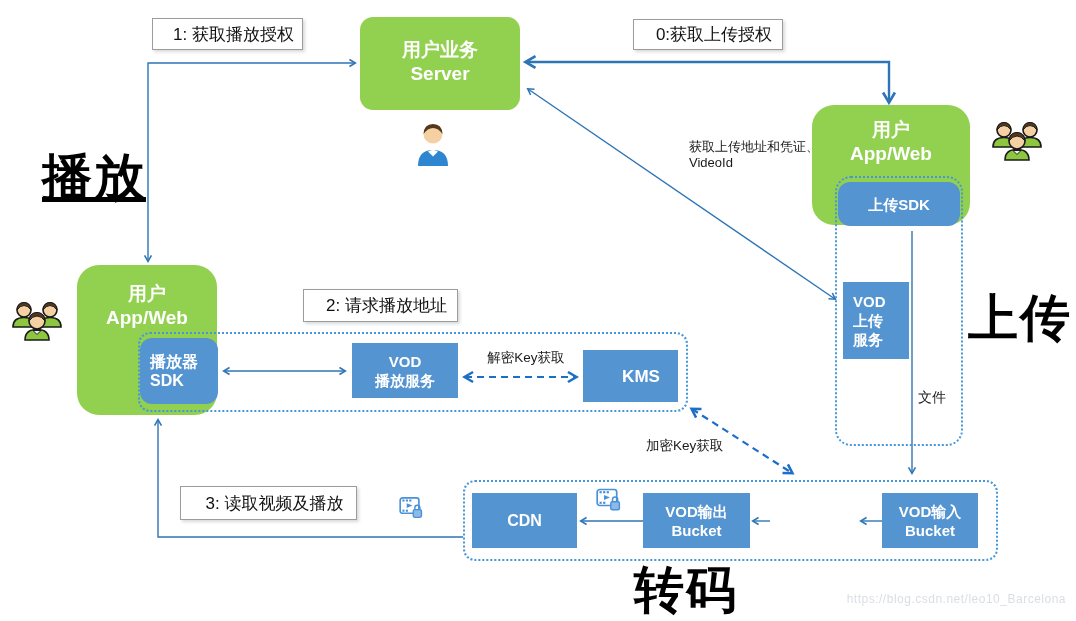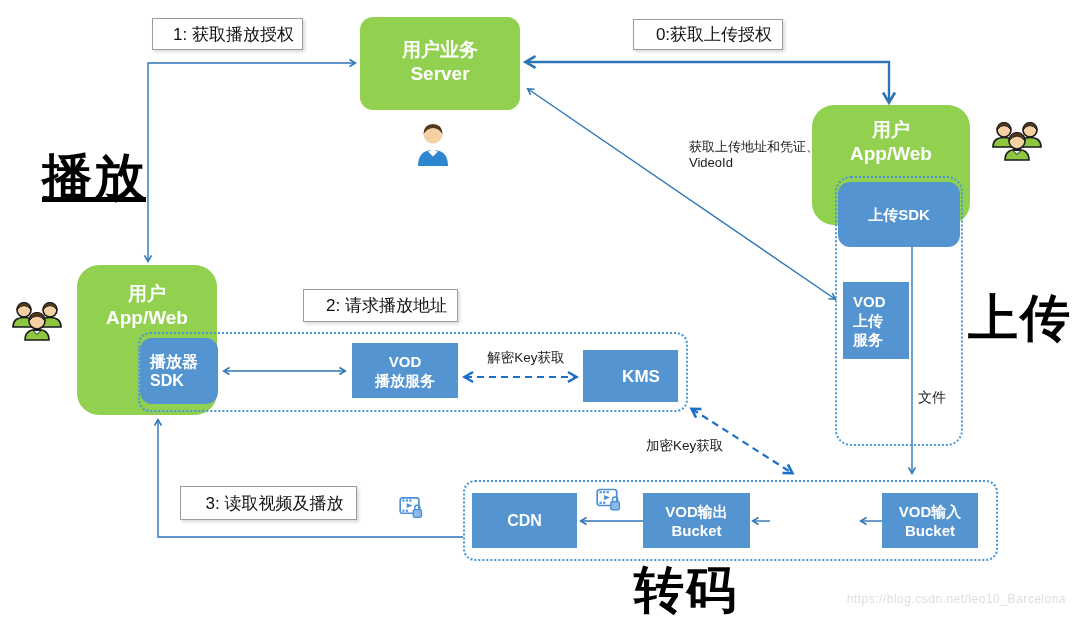--- a/index.html
+++ b/index.html
@@ -113,21 +113,21 @@
 
   <div class="node-blue center" style="left:352px;top:343px;width:106px;height:55px;">
     <span class="tl">VOD</span>
     <span class="tl">播放服务</span>
   </div>
 
   <div class="node-blue center" style="left:583px;top:350px;width:95px;height:52px;">
     <span class="tl" style="font-size:17px;margin-left:21px;">KMS</span>
   </div>
 
-  <div class="node-blue center rounded" style="left:838px;top:182px;width:122px;height:65px;">
+  <div class="node-blue center rounded" style="left:838px;top:182px;width:122px;height:44px;">
     <span class="tl">上传SDK</span>
   </div>
 
   <div class="node-blue left" style="left:843px;top:282px;width:66px;height:77px;">
     <span class="tl">VOD</span>
     <span class="tl">上传</span>
     <span class="tl">服务</span>
   </div>
 
   <div class="node-blue center" style="left:472px;top:493px;width:105px;height:55px;">

